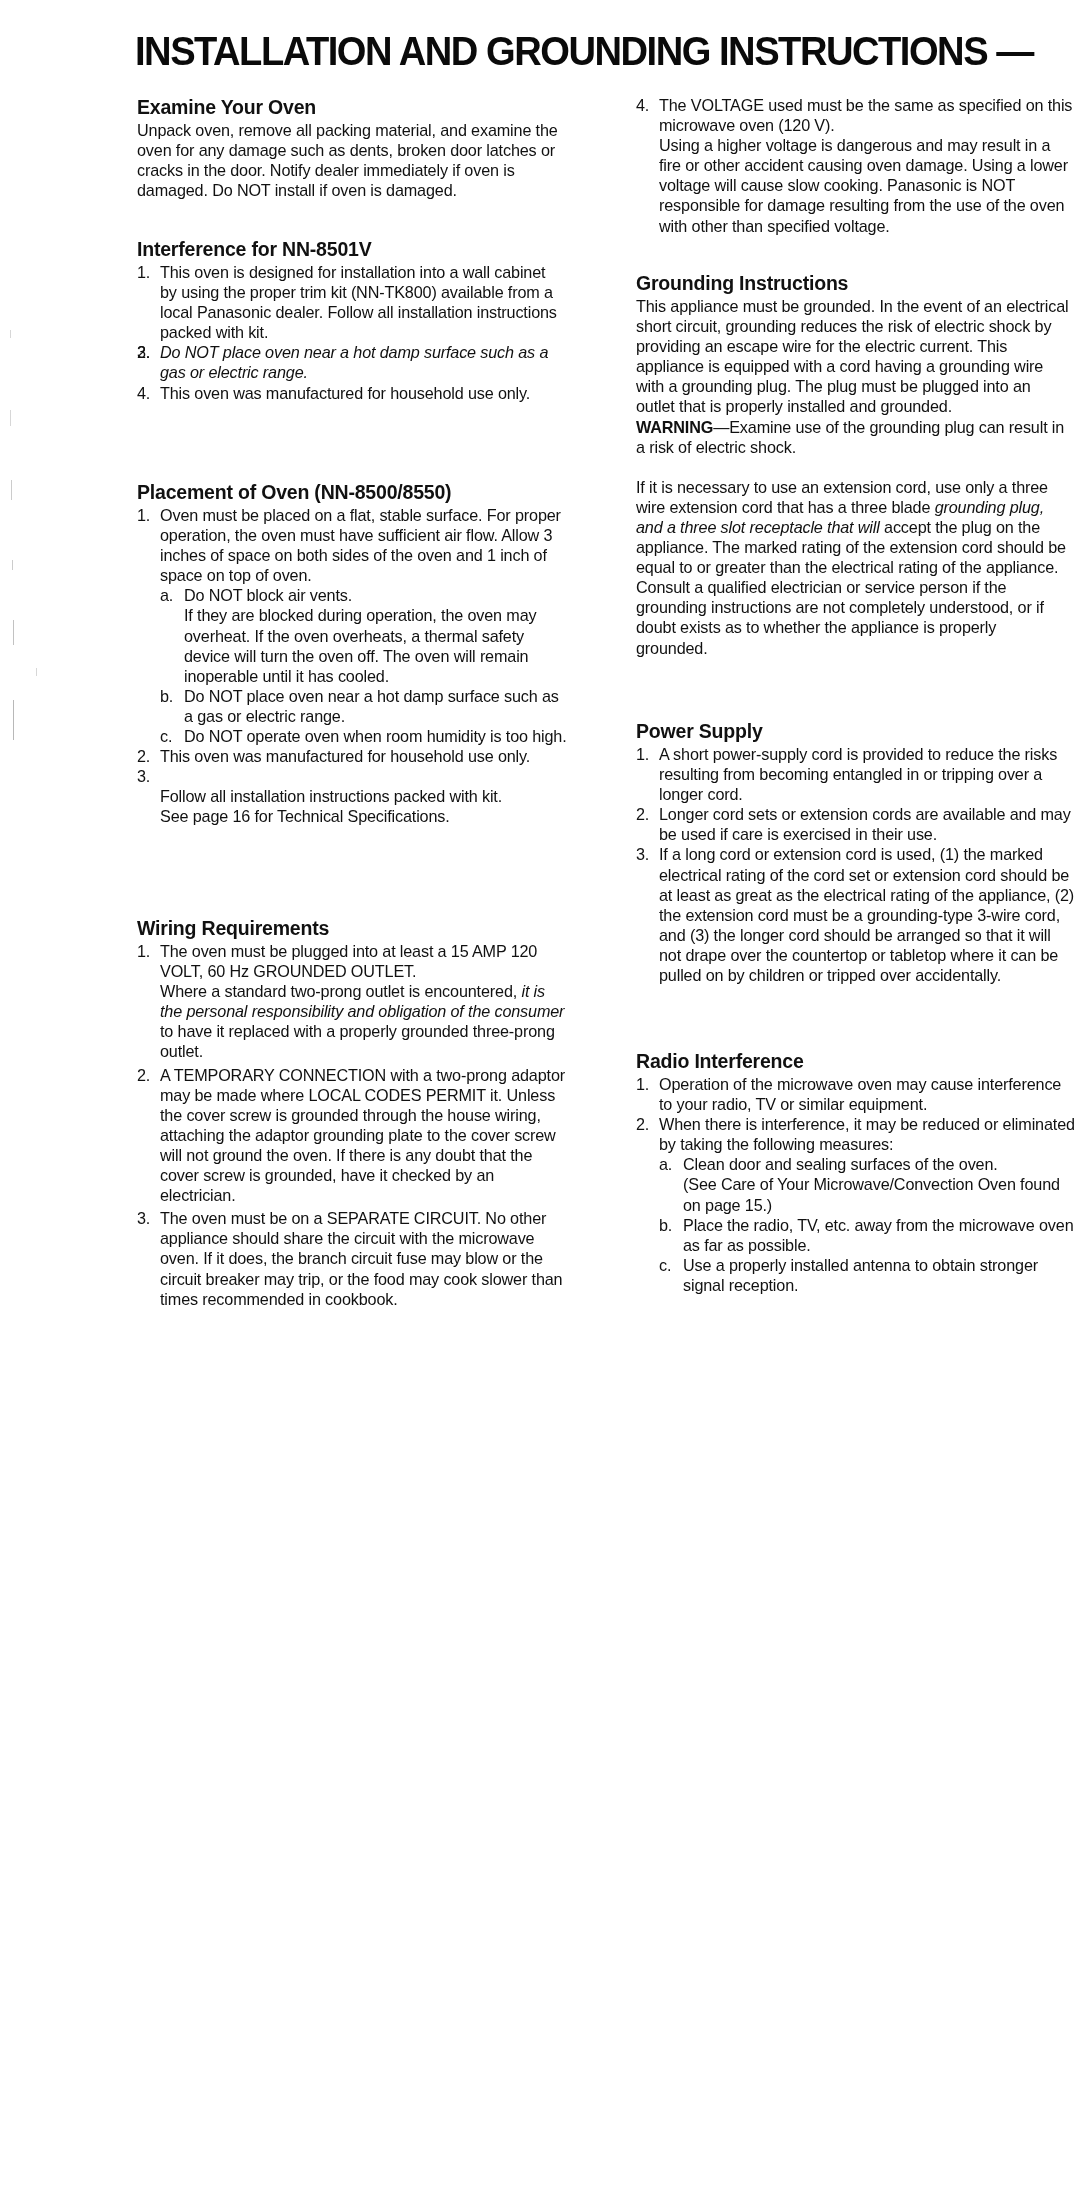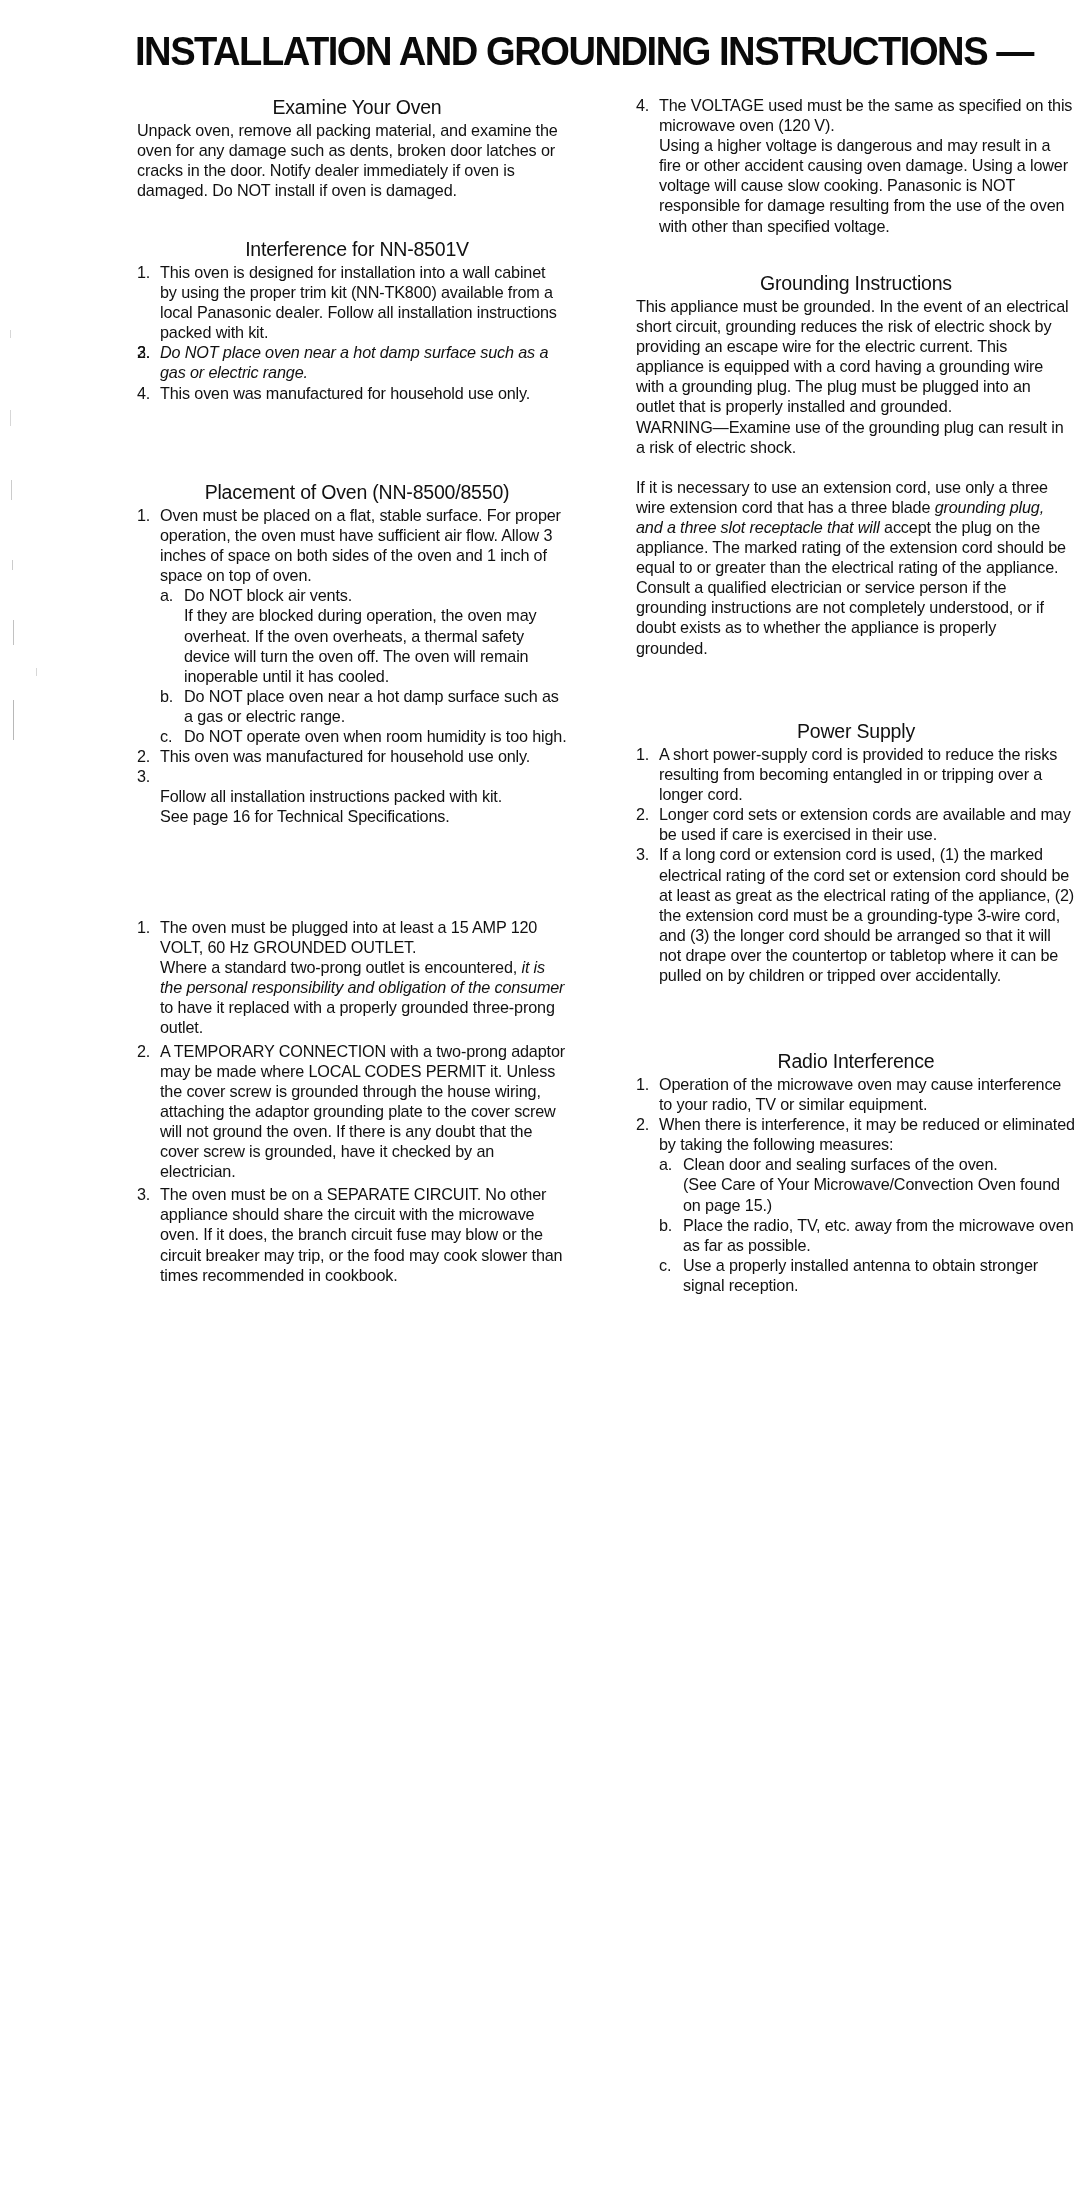--- a/index.html
+++ b/index.html
@@ -5,30 +5,30 @@
     html, body { margin: 0; padding: 0; background: #ffffff; }
     body { width: 1080px; height: 2199px; position: relative; overflow: hidden;
            font-family: "Liberation Sans", sans-serif; color: #111111; }
     .title { position: absolute; left: 135px; top: 28px; font-size: 41px; font-weight: bold;
              letter-spacing: -1.6px; transform: scaleX(0.93); transform-origin: left top;
              white-space: nowrap; color: #0a0a0a; }
     .col { position: absolute; font-size: 16.2px; line-height: 20.1px; letter-spacing: -0.15px; }
     .col-left { left: 137px; width: 440px; }
     .col-right { left: 636px; width: 440px; }
     .sec { position: absolute; left: 0; width: 100%; }
-    h2 { margin: 0 0 1px 0; font-size: 19.5px; line-height: 23px; font-weight: normal; letter-spacing: -0.2px; text-align: center; }
+    h2 { margin: 0 0 1px 0; font-size: 19.5px; line-height: 23px; font-weight: bold; letter-spacing: -0.2px; }
     p { margin: 0; }
     ol.items { list-style: none; margin: 0; padding: 0; }
     ol.items > li { position: relative; padding-left: 23px; }
     ol.items > li > .num { position: absolute; left: 0; top: 0; }
     ol.sub { list-style: none; margin: 0; padding: 0; }
     ol.sub > li { position: relative; padding-left: 24px; }
     ol.sub > li > .num { position: absolute; left: 0; top: 0; }
     .it { font-style: italic; }
-    .b { font-weight: normal; margin-top: 14px; }
+    .b { font-weight: bold; margin-top: 14px; }
     .gap { height: 20px; }
     .scan-mark { position: absolute; background: #9a9a9a; width: 1px; }
   </style>
 </head>
 <body>
 
 <div class="title">INSTALLATION AND GROUNDING INSTRUCTIONS —</div>
 
 <div class="scan-mark" style="left:10px;top:330px;height:8px;opacity:.4"></div>
 <div class="scan-mark" style="left:10px;top:410px;height:16px;opacity:.4"></div>
@@ -64,20 +64,21 @@
           <li><span class="num">b.</span><span>Do NOT place oven near a hot damp surface such as a gas or electric range.</span></li>
           <li><span class="num">c.</span><span>Do NOT operate oven when room humidity is too high.</span></li>
         </ol>
       </li>
       <li><span class="num">2.</span><span>This oven was manufactured for household use only.</span></li>
       <li><span class="num">3.</span><br><span>Follow all installation instructions packed with kit.</span><br><span>See page 16 for Technical Specifications.</span></li>
     </ol>
   </section>
 
   <section class="sec" style="top:917px">
+    <h2>Wiring Requirements</h2>
     <ol class="items" style="width:428px">
       <li style="margin-bottom:3px"><span class="num">1.</span><span>The oven must be plugged into at least a 15 AMP 120 VOLT, 60 Hz GROUNDED OUTLET.</span><br><span>Where a standard two-prong outlet is encountered,</span> <span class="it">it is the personal responsibility and obligation of the consumer</span> <span>to have it replaced with a properly grounded three-prong outlet.</span></li>
       <li style="margin-bottom:3px"><span class="num">2.</span><span>A TEMPORARY CONNECTION with a two-prong adaptor may be made where LOCAL CODES PERMIT it. Unless the cover screw is grounded through the house wiring, attaching the adaptor grounding plate to the cover screw will not ground the oven. If there is any doubt that the cover screw is grounded, have it checked by an electrician.</span></li>
       <li><span class="num">3.</span><span>The oven must be on a SEPARATE CIRCUIT. No other appliance should share the circuit with the microwave oven. If it does, the branch circuit fuse may blow or the circuit breaker may trip, or the food may cook slower than times recommended in cookbook.</span></li>
     </ol>
   </section>
 </div>
 
 <div class="col col-right">
 

